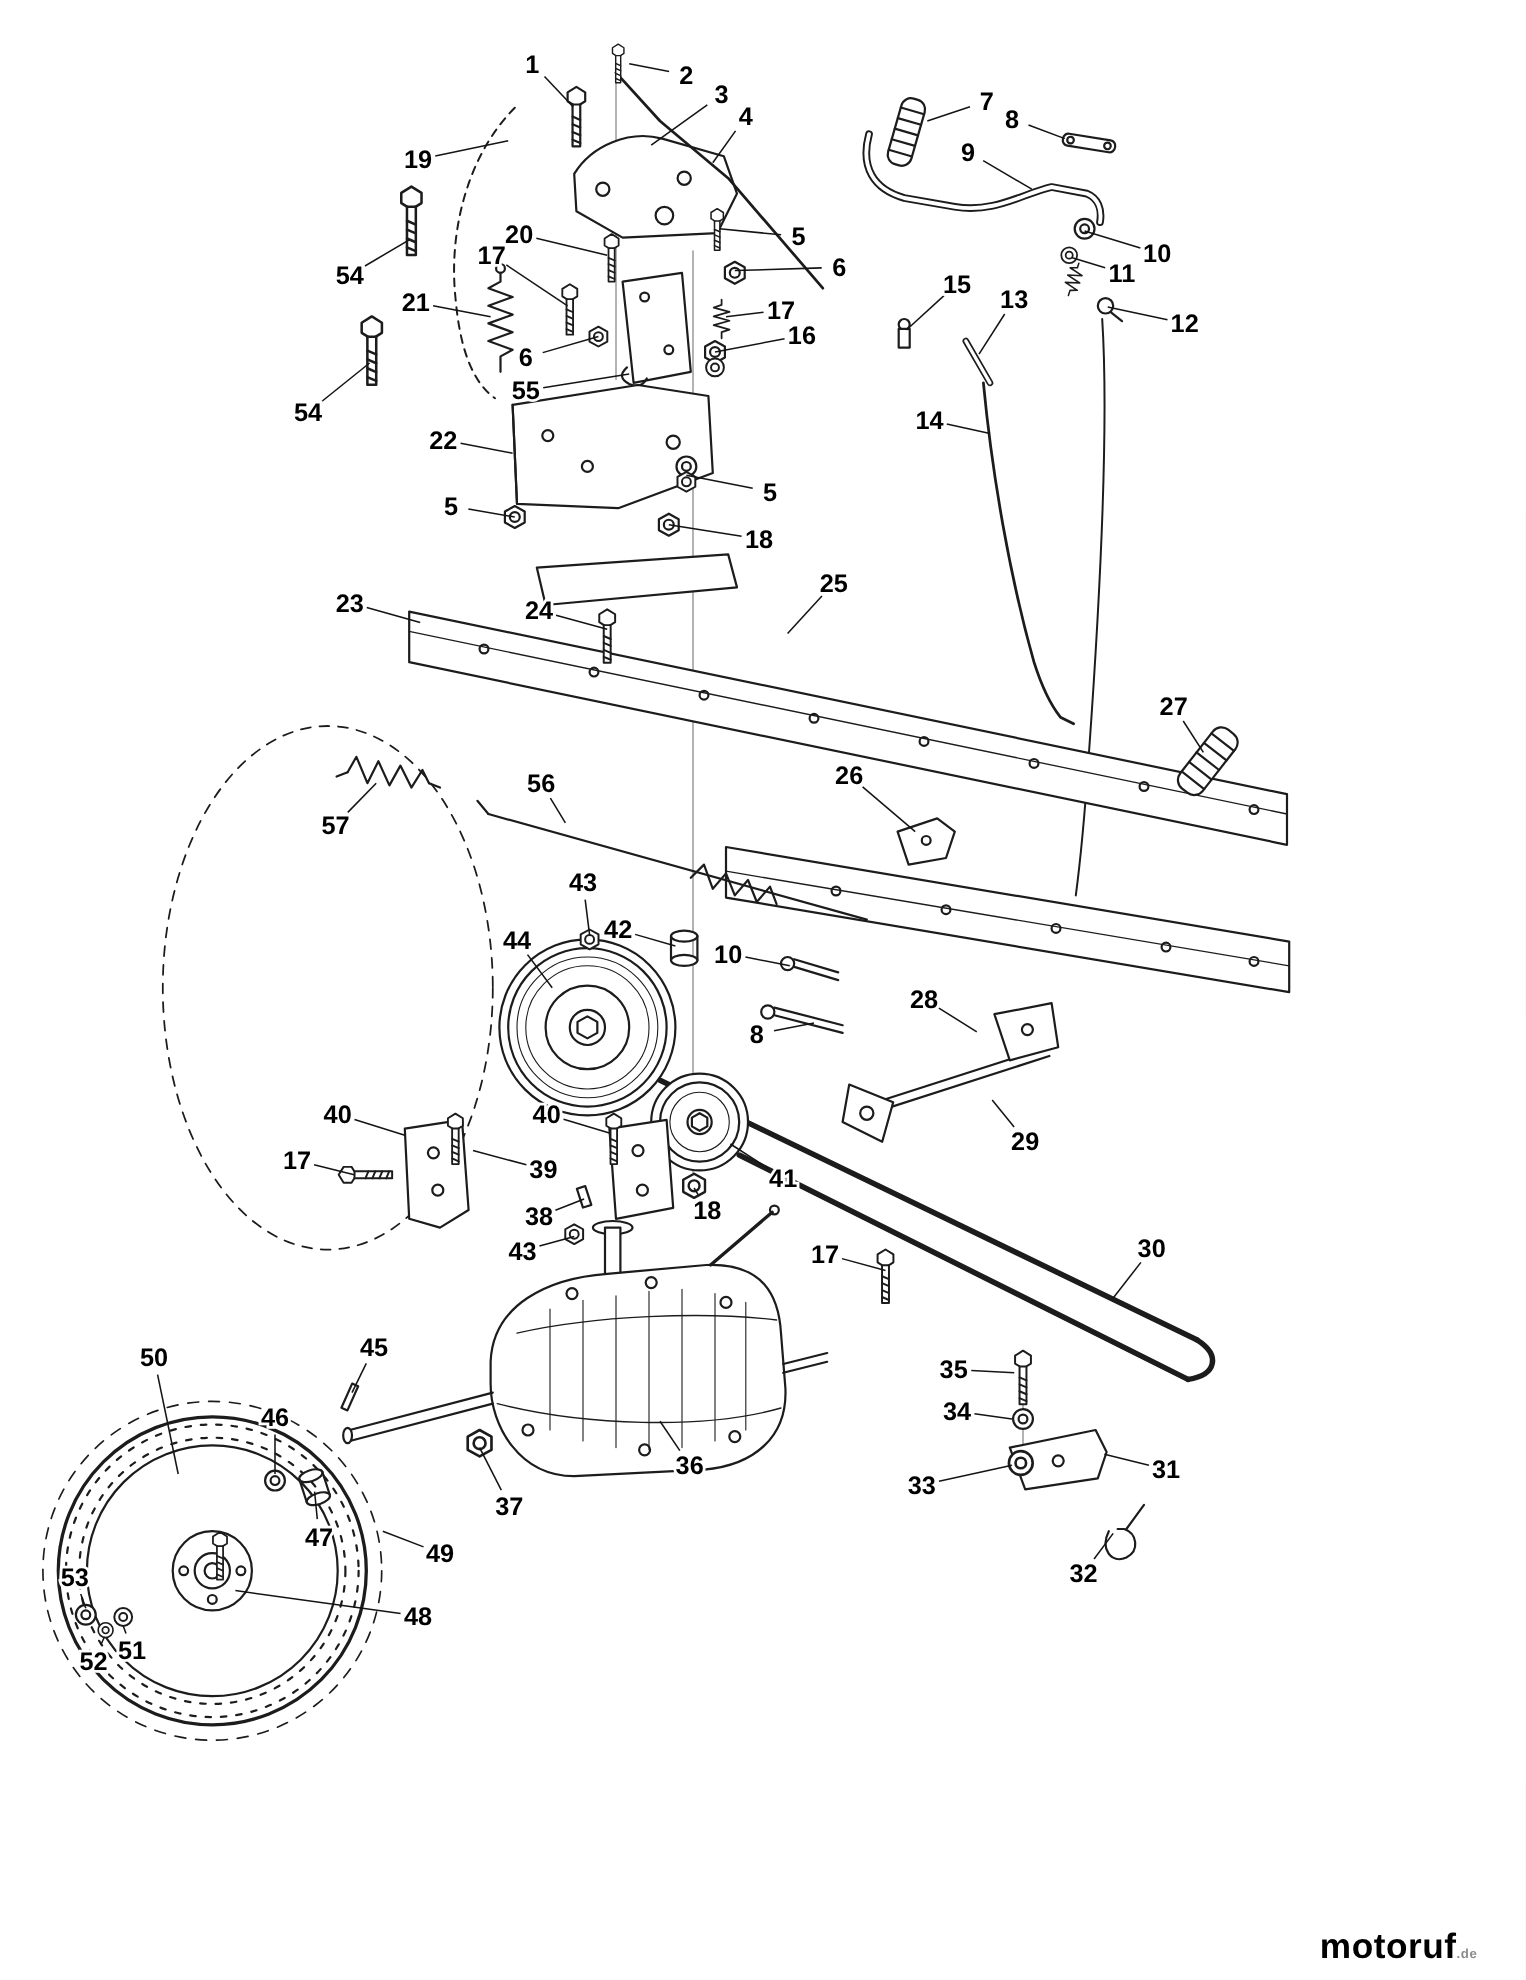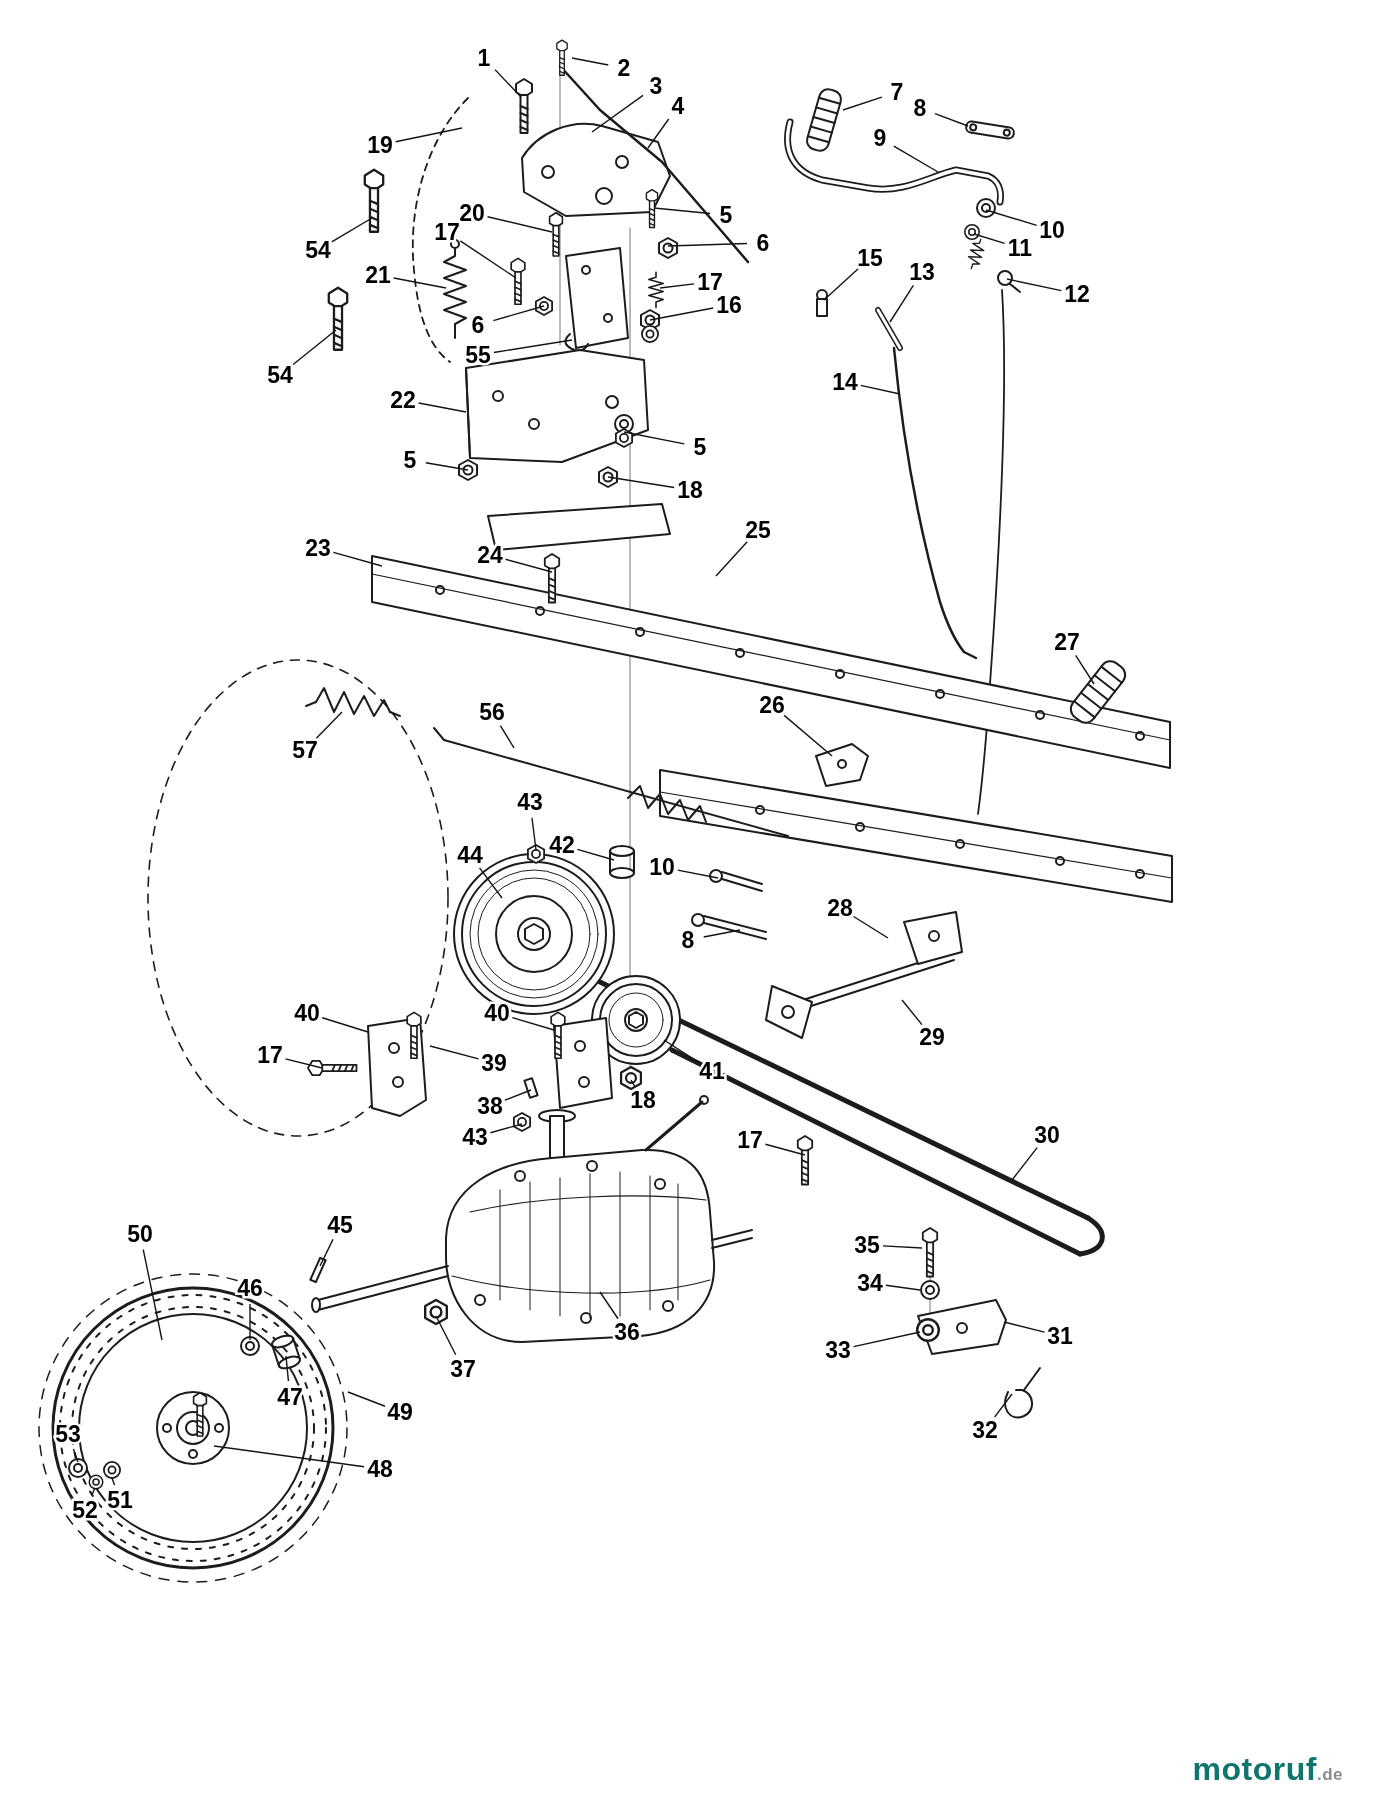--- a/index.html
+++ b/index.html
@@ -7,21 +7,21 @@
   .stage{position:relative;width:1387px;height:1800px;margin:0 auto;background:#ffffff;overflow:hidden}
   svg.diagram{position:absolute;left:0;top:0;width:100%;height:100%}
   svg .art{stroke:#1c1c1c;fill:none;stroke-width:2;stroke-linecap:round;stroke-linejoin:round}
   #callout-layer text{
     font-family:"Liberation Sans","DejaVu Sans",sans-serif;
     font-weight:bold;font-size:23px;fill:#000;
     stroke:#fff;stroke-width:5px;paint-order:stroke;
     text-anchor:middle;dominant-baseline:central}
   #callout-layer line{stroke:#141414;stroke-width:1.4}
   .watermark{position:absolute;right:44px;bottom:12px;font-weight:bold;font-size:32px;letter-spacing:.5px;user-select:none}
-  .watermark .suffix{font-size:17px}
+  .watermark .suffix{font-size:12px}
 </style>
 </head>
 <body>
 
 <div class="stage">
   <svg id="diagram-svg" class="diagram" viewBox="0 0 1387 1800" xmlns="http://www.w3.org/2000/svg">
     <defs>
       <g id="sym-hexnut">
         <polygon points="-9,-5 0,-10 9,-5 9,5 0,10 -9,5" fill="#fff"></polygon>
         <circle r="4.5" fill="#fff"></circle>
@@ -465,15 +465,15 @@
         <line x1="364.1514017470445" y1="1466.8041098806145" x2="214" y2="1446"></line>
         <text x="380" y="1469">48</text>
         <line x1="91.62084710881895" y1="1495.4341363605984" x2="95" y2="1488"></line>
         <text x="85" y="1510">52</text>
         <line x1="114.53211099061274" y1="1484.963305224185" x2="112" y2="1478"></line>
         <text x="120" y="1500">51</text>
       </g>
   </svg>
 
   <div class="watermark">
-    <span style="color: #0f766e;">motoruf</span><span class="suffix" style="color: rgb(140, 140, 140);">.de</span>
+    <span style="color: #000000;">motoruf</span><span class="suffix" style="color: rgb(140, 140, 140);">.de</span>
   </div>
 </div>
 
 </body></html>

